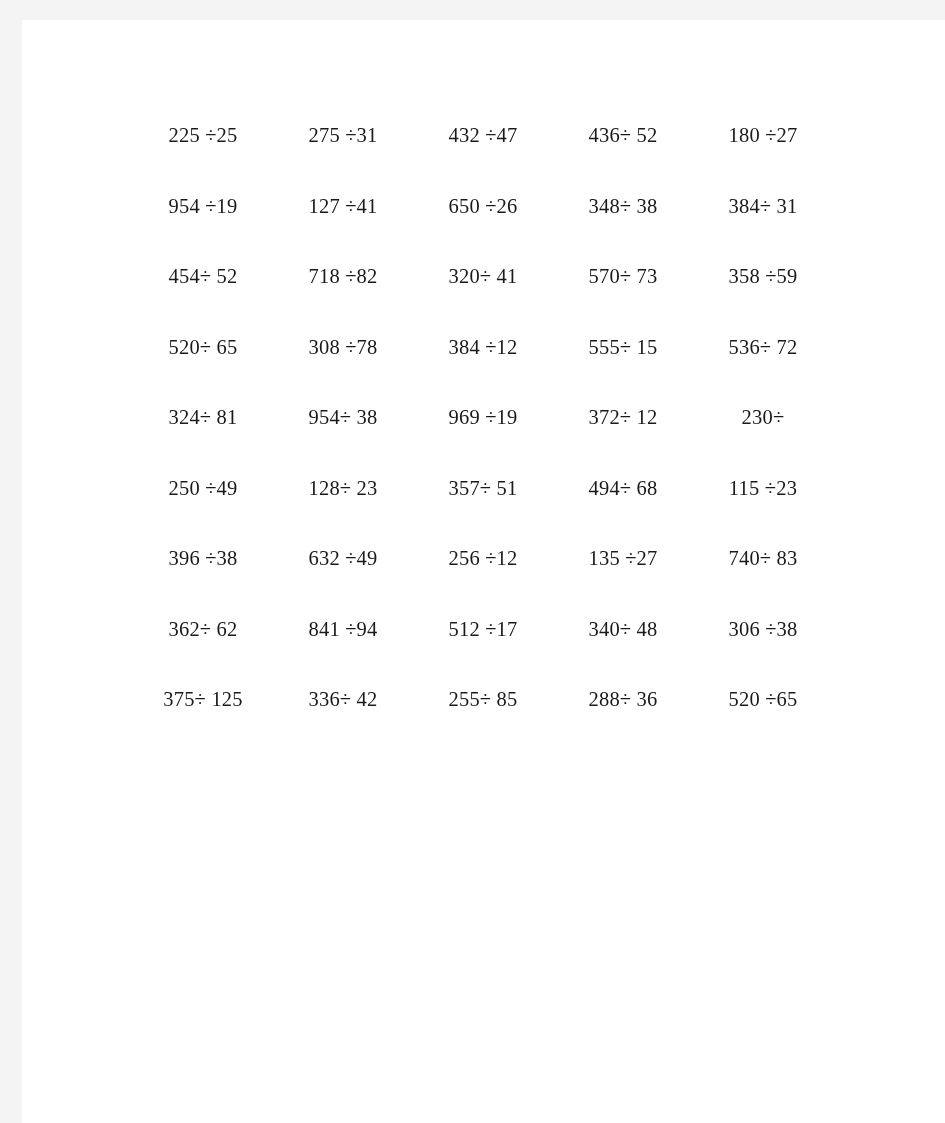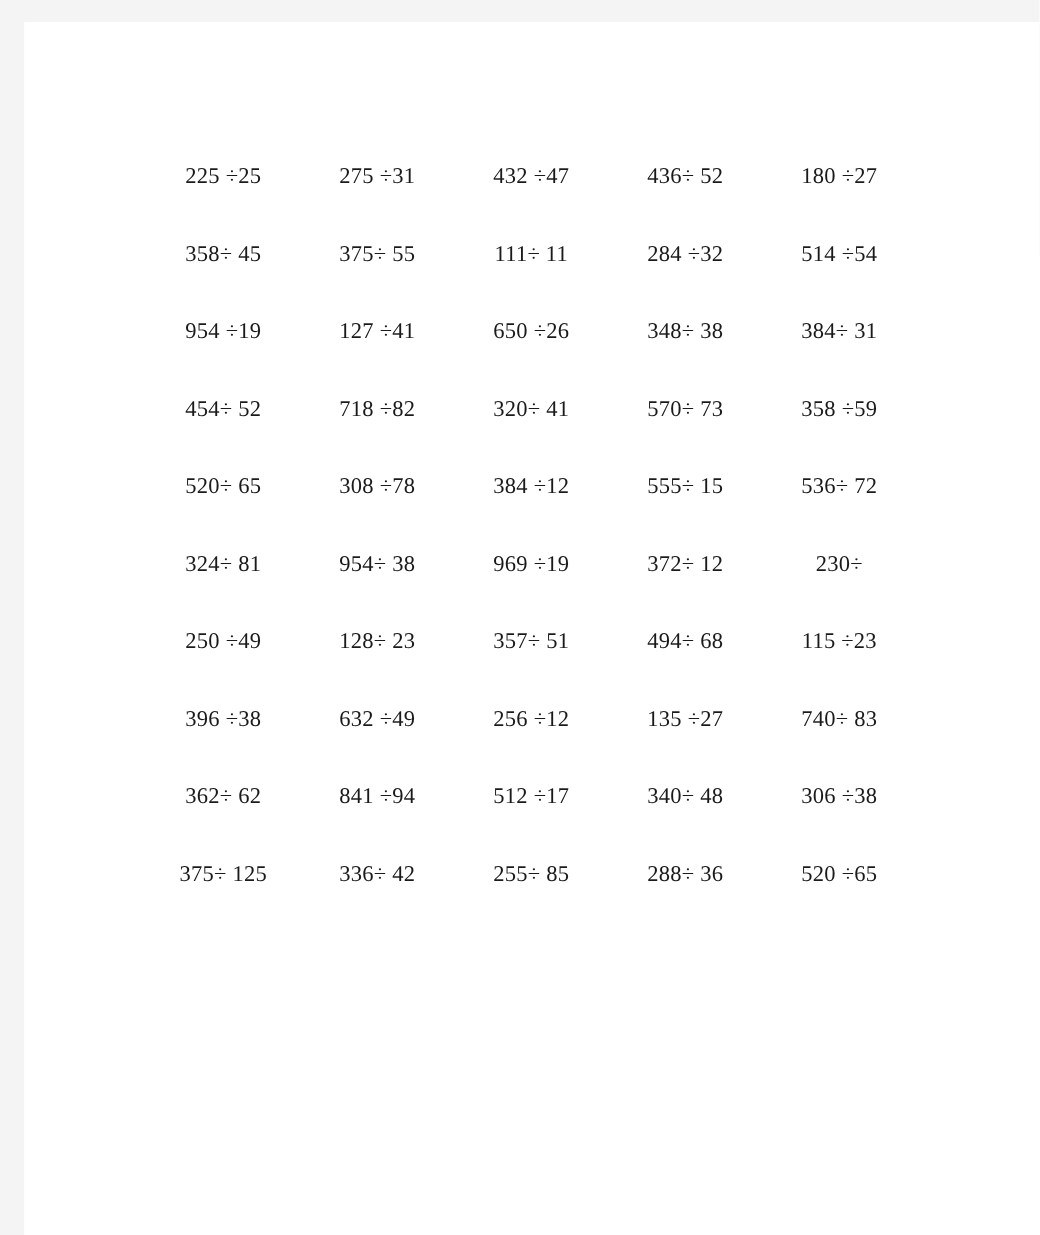--- a/index.html
+++ b/index.html
@@ -25,21 +25,21 @@
   #worksheet {
     position: absolute;
     left: 111px;   
     top: 80px;
     width: 700px;
   }
   .problem-row {
     display: flex;
     flex-direction: row;
     height: 70.5px;
-    align-items: flex-end;
+    align-items: center;
   }
   .problem-cell {
     flex: 0 0 140px;
     text-align: center;
     font-size: 20.5px;
     color: #1a1a1a;
     line-height: 1;
     white-space: pre;
     letter-spacing: 0.2px;
   }
@@ -51,27 +51,20 @@
   <div id="worksheet">
 
     <div class="problem-row">
       <div class="problem-cell">225 ÷25</div>
       <div class="problem-cell">275 ÷31</div>
       <div class="problem-cell">432 ÷47</div>
       <div class="problem-cell">436÷ 52</div>
       <div class="problem-cell">180 ÷27</div>
     </div>
 
-    <div class="problem-row">
-      <div class="problem-cell">358÷ 45</div>
-      <div class="problem-cell">375÷ 55</div>
-      <div class="problem-cell">111÷ 11</div>
-      <div class="problem-cell">284 ÷32</div>
-      <div class="problem-cell">514 ÷54</div>
-    </div>
 
 
     <div class="problem-row">
       <div class="problem-cell">954 ÷19</div>
       <div class="problem-cell">127 ÷41</div>
       <div class="problem-cell">650 ÷26</div>
       <div class="problem-cell">348÷ 38</div>
       <div class="problem-cell">384÷ 31</div>
     </div>
 

